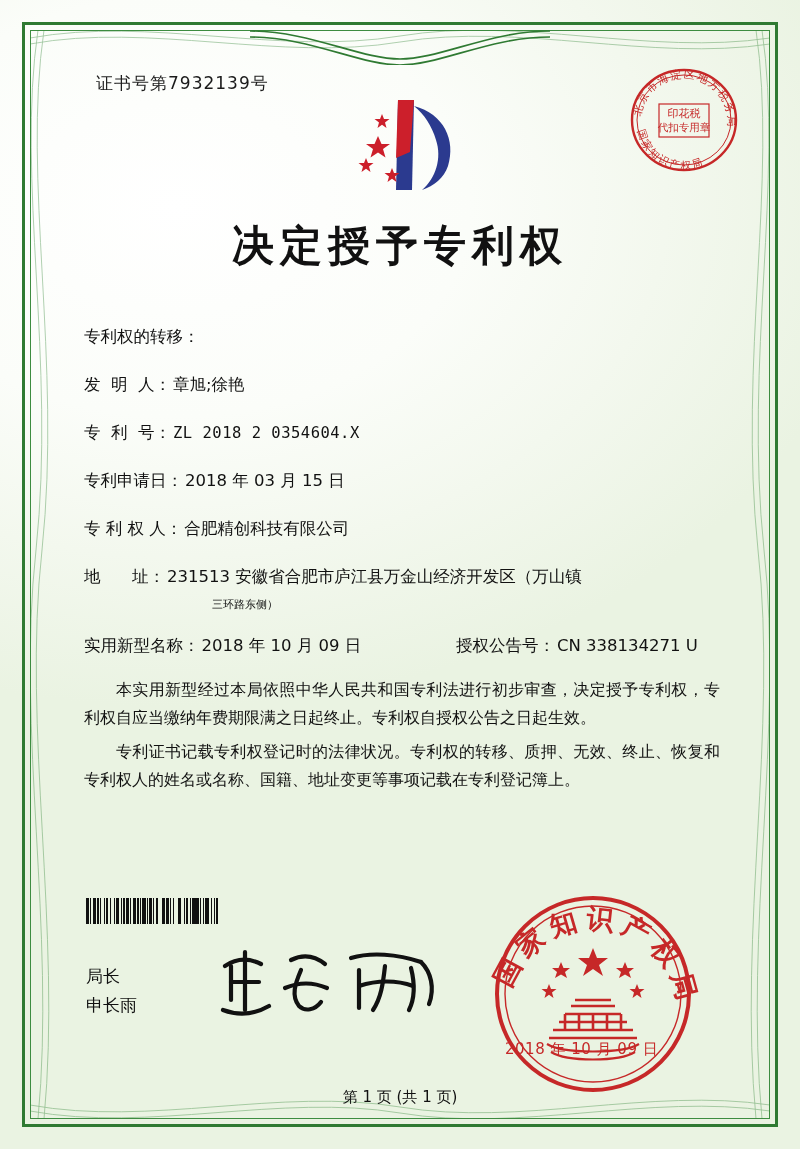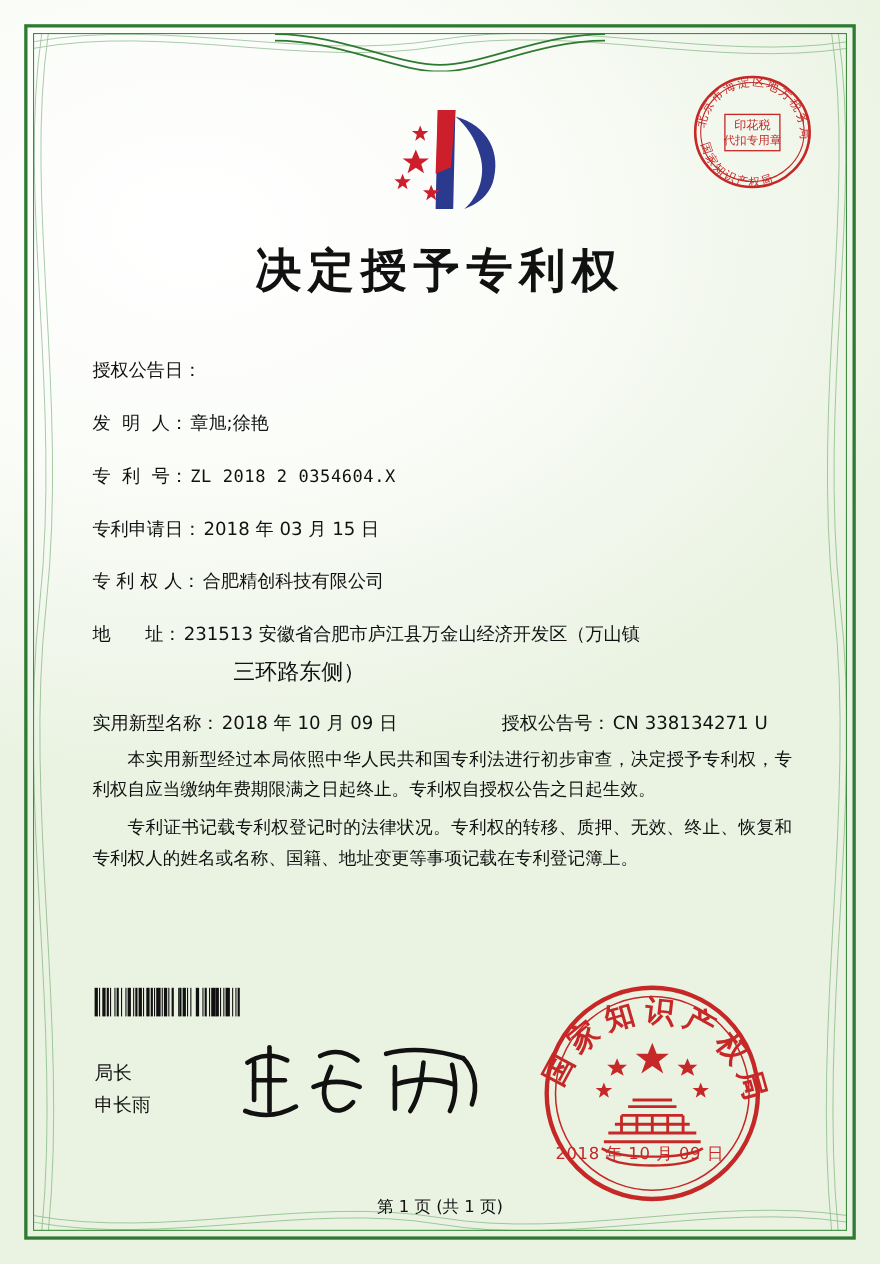--- a/index.html
+++ b/index.html
@@ -125,21 +125,21 @@
     display: flex;
   }
   .col-right {
     flex: 1 1 auto;
     display: flex;
   }
   .addr-second {
     margin-left: 128px;
     margin-top: -16px;
     margin-bottom: 22px;
-    font-size: 20px;
+    font-size: 11px;
     font-family: "DejaVu Sans", sans-serif;
     color: #111;
   }
   
   .paragraphs {
     position: absolute;
     left: 84px;
     top: 676px;
     width: 636px;
     font-size: 16px;
@@ -234,20 +234,21 @@
     </g>
   </svg>
 
   <svg class="frame-corner-arc" viewBox="0 0 300 40">
     <g fill="none" stroke="#2f7a32" stroke-width="1.6">
       <path d="M0,6 C60,6 110,34 150,34 C190,34 240,6 300,6"></path>
       <path d="M0,12 C60,12 110,40 150,40 C190,40 240,12 300,12"></path>
     </g>
   </svg>
 
+  <div class="cert-no">证书号第7932139号</div>
 
   <svg class="logo" viewBox="0 0 110 105">
     <path d="M46,8 L62,8 L60,98 L44,98 Z" fill="#2b3a8f"></path>
     <path d="M46,8 L62,8 L58,60 L44,66 Z" fill="#cc1f2b"></path>
     <path d="M62,14 C92,22 104,48 96,74 C92,86 82,94 70,98 C84,86 90,66 84,48 C80,34 72,22 62,14 Z" fill="#2b3a8f"></path>
     <g fill="#cc1f2b">
       <polygon points="26,44 29.5,52 38,52 31,57 33.5,65.5 26,60.5 18.5,65.5 21,57 14,52 22.5,52"></polygon>
       <polygon points="30,22 32,27 37.5,27 33,30.5 34.5,36 30,32.8 25.5,36 27,30.5 22.5,27 28,27"></polygon>
       <polygon points="14,66 16,71 21.5,71 17,74.5 18.5,80 14,76.8 9.5,80 11,74.5 6.5,71 12,71"></polygon>
       <polygon points="40,76 42,81 47.5,81 43,84.5 44.5,90 40,86.8 35.5,90 37,84.5 32.5,81 38,81"></polygon>
@@ -269,21 +270,21 @@
     </text>
     <rect x="36" y="44" width="50" height="33" fill="none" stroke="#c62828" stroke-width="1.2"></rect>
     <text x="61" y="57" font-size="11" fill="#c62828" text-anchor="middle" font-family="DejaVu Sans, sans-serif">印花税</text>
     <text x="61" y="71" font-size="10.5" fill="#c62828" text-anchor="middle" font-family="DejaVu Sans, sans-serif">代扣专用章</text>
   </svg>
 
   <div class="doc-title">决定授予专利权</div>
 
   <div class="fields">
     <div class="field-row">
-      <span class="field-label">授权公告日：</span>
+      <span class="field-label">专利权的转移：</span>
     </div>
     <div class="field-row">
       <span class="field-label">发  明  人：</span>
       <span class="field-value">章旭;徐艳</span>
     </div>
     <div class="field-row">
       <span class="field-label">专  利  号：</span>
       <span class="field-value mono">ZL 2018 2 0354604.X</span>
     </div>
     <div class="field-row">

